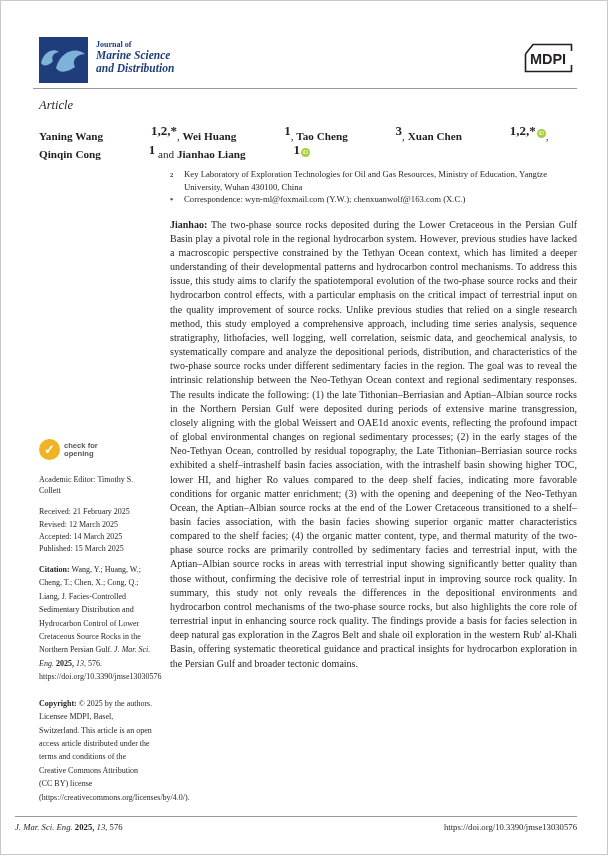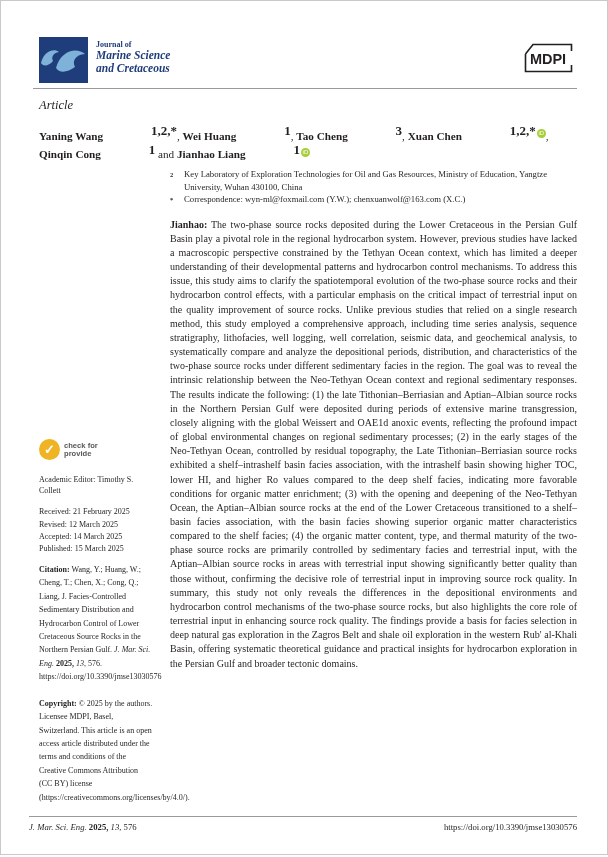--- a/index.html
+++ b/index.html
@@ -95,41 +95,41 @@
   .dates { margin-top: 11px; }
   .dates div { margin-bottom: 3.2px; }
   .citation { margin-top: 10px; line-height: 13.4px; }
   .copyright { margin-top: 13px; line-height: 13.4px; }
   .side-label { font-weight: bold; }
   .it { font-style: italic; }
   .bd { font-weight: bold; }
   
   .footer {
     position: absolute;
-    left: 28px; right: 30px; bottom: 22px;
+    left: 14px; right: 30px; bottom: 22px;
   }
   .footer hr { border: 0; border-top: 1px solid #9a9a9a; margin-bottom: 5px; }
   .footer-row { display: flex; justify-content: space-between; font-size: 8.7px; }
 </style>
 </head>
 <body>
 
 <div class="page">
 
   <div class="header">
     <div class="jlogo">
       <svg class="jlogo-square" viewBox="0 0 49 46" xmlns="http://www.w3.org/2000/svg">
         <rect x="0" y="0" width="49" height="46" fill="#1f3d7a"></rect>
         <path d="M2 26 C5 14 15 11 20 15 C14 16 12 20 14 24 C10 29 4 30 2 26 Z" fill="#7fb2d9"></path>
         <path d="M17 31 C22 13 38 10 46 17 C36 18 33 24 36 30 C28 36 20 36 17 31 Z" fill="#7fb2d9"></path>
       </svg>
       <div class="jlogo-text">
         <div class="small">Journal of</div>
         <div class="big">Marine Science</div>
-        <div class="big">and Cretaceous</div>
+        <div class="big">and Distribution</div>
       </div>
     </div>
     <div class="mdpi">
       <svg width="57" height="34" viewBox="0 0 57 34" xmlns="http://www.w3.org/2000/svg">
         <path d="M5.5 13 L13 3.5 L51.5 3.5 L51.5 10 M5.5 13 L5.5 30.5 L51.5 30.5 L51.5 24" fill="none" stroke="#231f20" stroke-width="1.6"></path>
         <text x="28" y="22.5" text-anchor="middle" font-family="Liberation Sans, sans-serif" font-size="14.5" font-weight="bold" fill="#231f20">MDPI</text>
       </svg>
     </div>
   </div>
 
@@ -142,21 +142,21 @@
     <span><span class="au-name">Yaning Wang</span> <sup>1,2,*</sup><span>, </span></span><span><span class="au-name">Wei Huang</span> <sup>1</sup><span>, </span></span><span><span class="au-name">Tao Cheng</span> <sup>3</sup><span>, </span></span><span><span class="au-name">Xuan Chen</span> <sup>1,2,*</sup><span class="orcid">iD</span><span>, </span></span><span><span class="au-name">Qinqin Cong</span> <sup>1</sup><span> and </span></span><span><span class="au-name">Jianhao Liang</span> <sup>1</sup><span class="orcid">iD</span></span>
   </div>
 
   <div class="cols">
 
     <div class="leftcol">
       <div class="badge">
         <span class="badge-icon">✓</span>
         <span class="badge-text">
           <span>check for</span><br>
-          <span>provide</span>
+          <span>opening</span>
         </span>
       </div>
       <div class="editor">Academic Editor: Timothy S. Collett</div>
       <div class="dates">
         <div>Received: 21 February 2025</div>
         <div>Revised: 12 March 2025</div>
         <div>Accepted: 14 March 2025</div>
         <div>Published: 15 March 2025</div>
       </div>
       <div class="citation">

